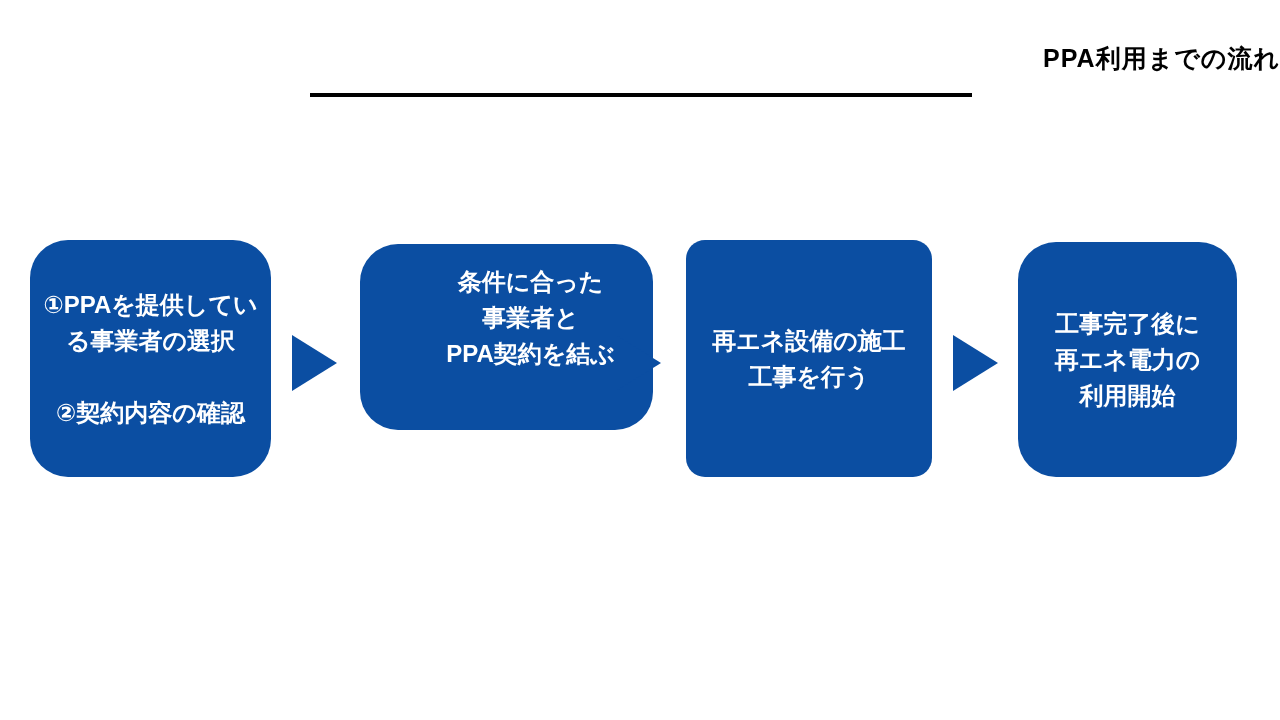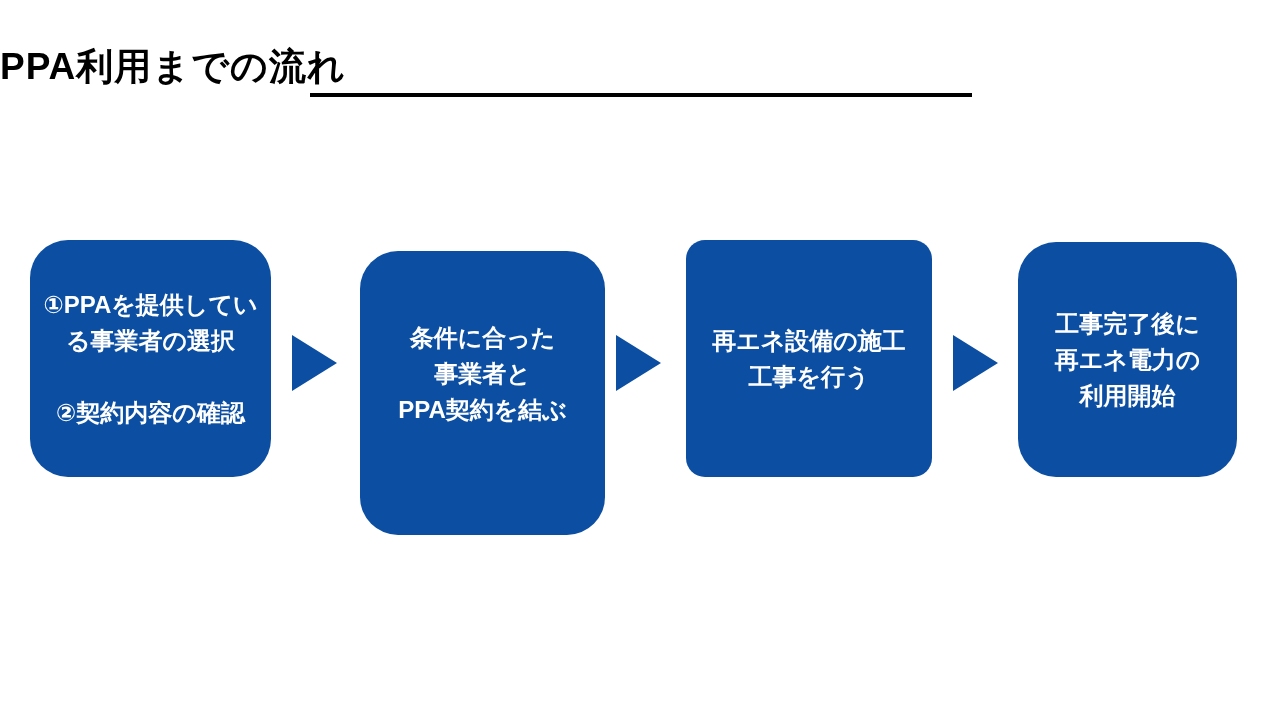--- a/index.html
+++ b/index.html
@@ -15,22 +15,22 @@
     overflow: hidden;
     font-family: "Liberation Sans", "DejaVu Sans", sans-serif;
   }
 
   
   .title {
     position: absolute;
     top: 42px;
     left: 0;
     width: 1280px;
-    text-align: left;
-    font-size: 37px;
+    text-align: right;
+    font-size: 25px;
     font-weight: bold;
     color: #000000;
     letter-spacing: 1px;
   }
   .title-underline {
     position: absolute;
     left: 310px;
     top: 93px;
     width: 662px;
     height: 4px;
@@ -49,21 +49,21 @@
   .step-text {
     width: 100%;
     text-align: center;
     color: #ffffff;
     font-weight: bold;
     font-size: 24px;
     line-height: 36px;
     white-space: pre-line;
   }
   .step-1 { left: 30px;   top: 240px; width: 241px; height: 237px; align-items: center; }
-  .step-2 { left: 360px;  top: 251px; width: 245px; height: 284px; }
+  .step-2 { left: 360px;  top: 244px; width: 245px; height: 186px; padding-left: 48px; }
   .step-3 { left: 686px;  top: 240px; width: 246px; height: 237px; border-radius: 19px; }
   .step-4 { left: 1018px; top: 242px; width: 219px; height: 235px; justify-content: center; }
   
   .step-2 .step-text { padding-bottom: 38px; }
 
   
   .flow-arrow {
     position: absolute;
     top: 335px;
     width: 0;

